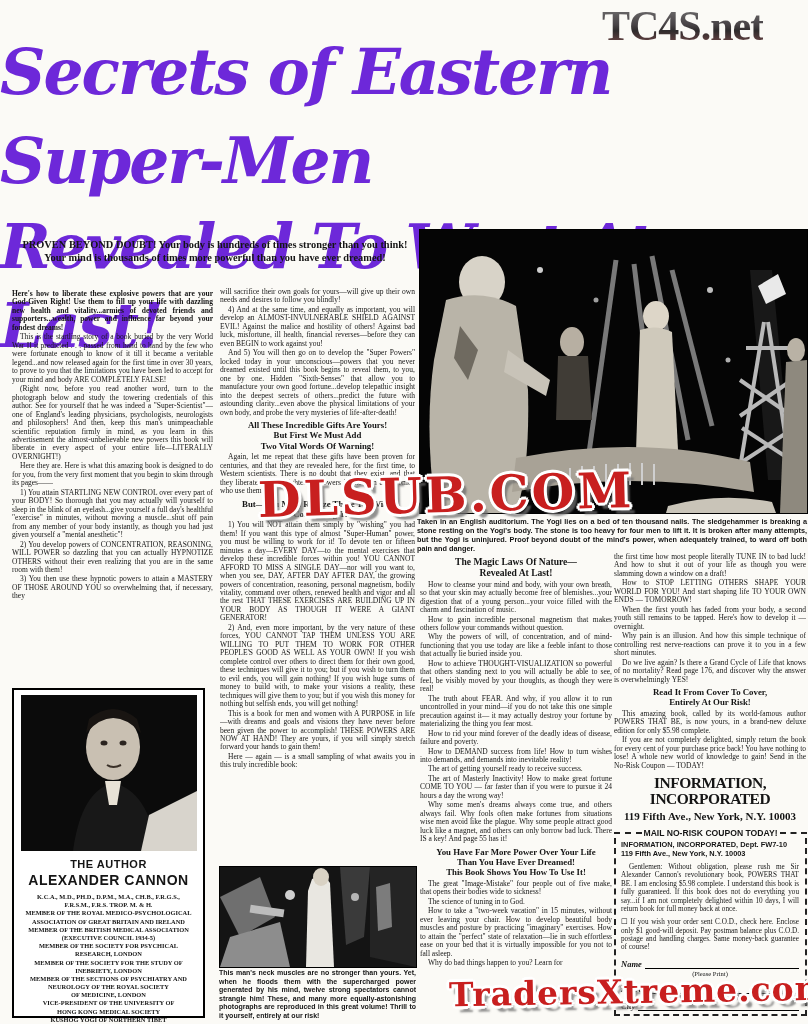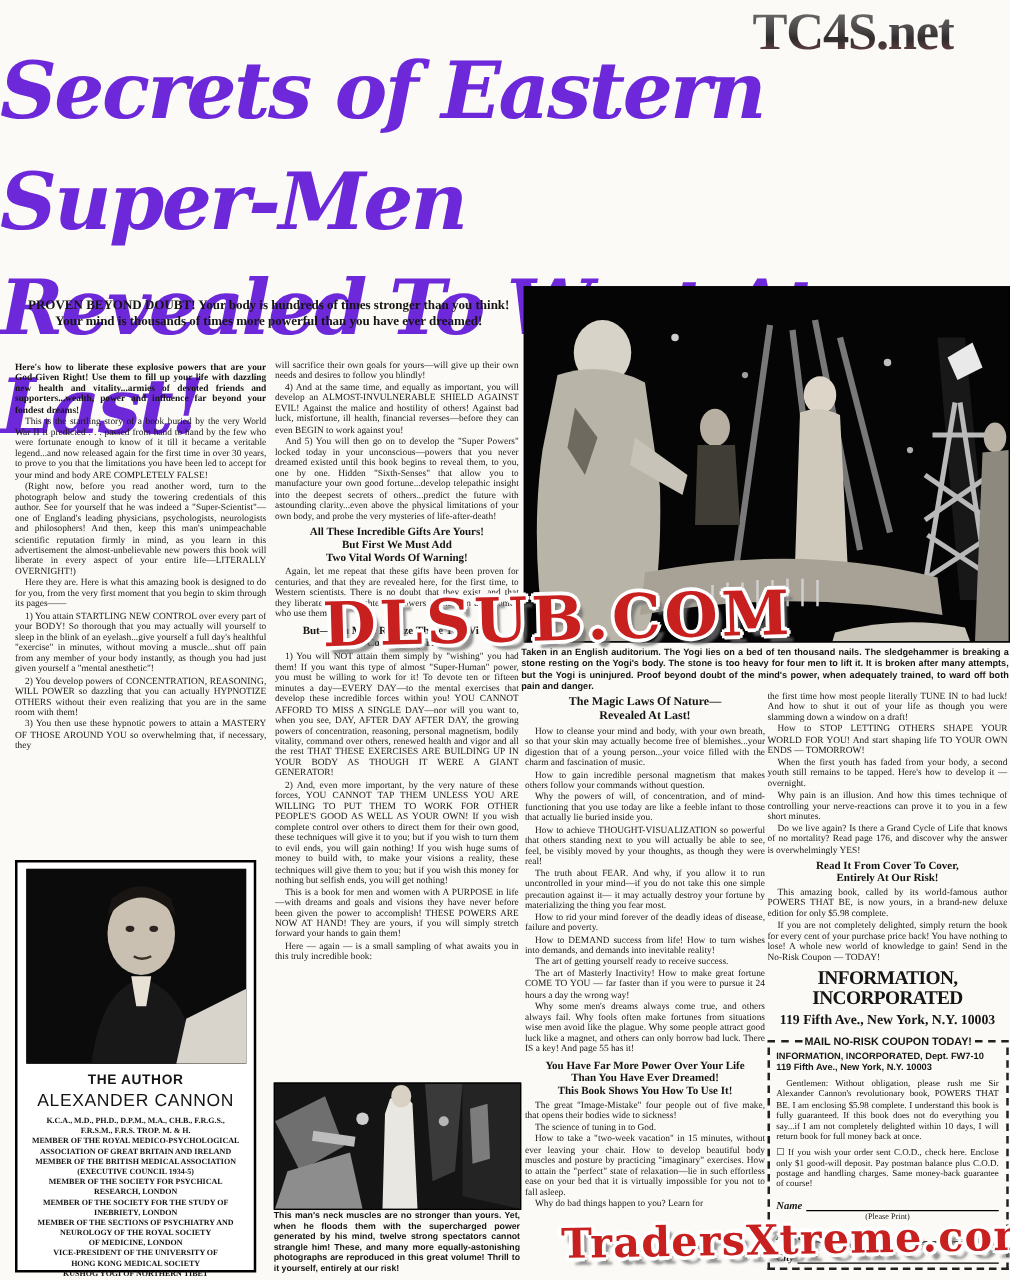--- a/index.html
+++ b/index.html
@@ -29,21 +29,21 @@
   #col2{top:288px;left:220px;width:195px;height:577px;}
   #col3{top:553px;left:420px;width:192px;height:470px;}
   #col4{top:553px;left:614px;width:192px;height:272px;overflow:hidden;}
 
   
   .author-frame{top:676px;left:12px;width:193px;height:330px;border:2.5px solid #000;
                 background:#fff;padding:5px 4px 0 4px;box-sizing:border-box;margin-top:12px;}
   .portrait{display:block;width:176px;height:156px;margin:0 auto;background:#0b0b0b;}
   .author-t1{font-family:"Liberation Sans",sans-serif;font-weight:bold;font-size:11px;
              text-align:center;margin-top:7px;letter-spacing:.5px;}
-  .author-t2{font-family:"Liberation Sans",sans-serif;font-weight:normal;font-size:14px;
+  .author-t2{font-family:"Liberation Sans",sans-serif;font-weight:bold;font-size:14px;
              text-align:center;margin-top:2px;letter-spacing:.5px;}
   .creds{font-size:6.4px;font-weight:bold;line-height:1.28;text-align:center;
          white-space:pre-line;margin-top:5px;}
 
   
   .main-photo{top:229px;left:419px;width:387px;height:283px;background:#060606;
               border:1px solid #000;}
   .main-caption{top:517px;left:417px;width:390px;font-family:"Liberation Sans",sans-serif;
                 font-weight:bold;font-size:7.3px;line-height:1.25;text-align:justify;}
   .strangle-photo{top:866px;left:219px;width:196px;height:100px;background:#101010;
@@ -243,21 +243,21 @@
     <p>The great "Image-Mistake" four people out of five make, that opens their bodies wide to sickness!</p>
     <p>The science of tuning in to God.</p>
     <p>How to take a "two-week vacation" in 15 minutes, without ever leaving your chair. How to develop beautiful body muscles and posture by practicing "imaginary" exercises. How to attain the "perfect" state of relaxation—lie in such effortless ease on your bed that it is virtually impossible for you not to fall asleep.</p>
     <p>Why do bad things happen to you? Learn for</p>
   </div>
 
   <div class="col abs" id="col4">
     <p class="noind">the first time how most people literally TUNE IN to bad luck! And how to shut it out of your life as though you were slamming down a window on a draft!</p>
     <p>How to STOP LETTING OTHERS SHAPE YOUR WORLD FOR YOU! And start shaping life TO YOUR OWN ENDS — TOMORROW!</p>
     <p>When the first youth has faded from your body, a second youth still remains to be tapped. Here's how to develop it — overnight.</p>
-    <p>Why pain is an illusion. And how this times technique of controlling your nerve-reactions can prove it to you in a few short minutes.</p>
+    <p>Why pain is an illusion. And how this simple technique of controlling rest nerve-reactions can prove it to you in a few short minutes.</p>
     <p>Do we live again? Is there a Grand Cycle of Life that knows of no mortality? Read page 176, and discover why the answer is overwhelmingly YES!</p>
     <div class="h-sec">Read It From Cover To Cover,
 Entirely At Our Risk!</div>
     <p>This amazing book, called by its world-famous author POWERS THAT BE, is now yours, in a brand-new deluxe edition for only $5.98 complete.</p>
     <p>If you are not completely delighted, simply return the book for every cent of your purchase price back! You have nothing to lose! A whole new world of knowledge to gain! Send in the No-Risk Coupon — TODAY!</p>
     <div class="company-name">INFORMATION, INCORPORATED</div>
     <div class="company-addr">119 Fifth Ave., New York, N.Y. 10003</div>
   </div>
 
   <div class="abs coupon">

